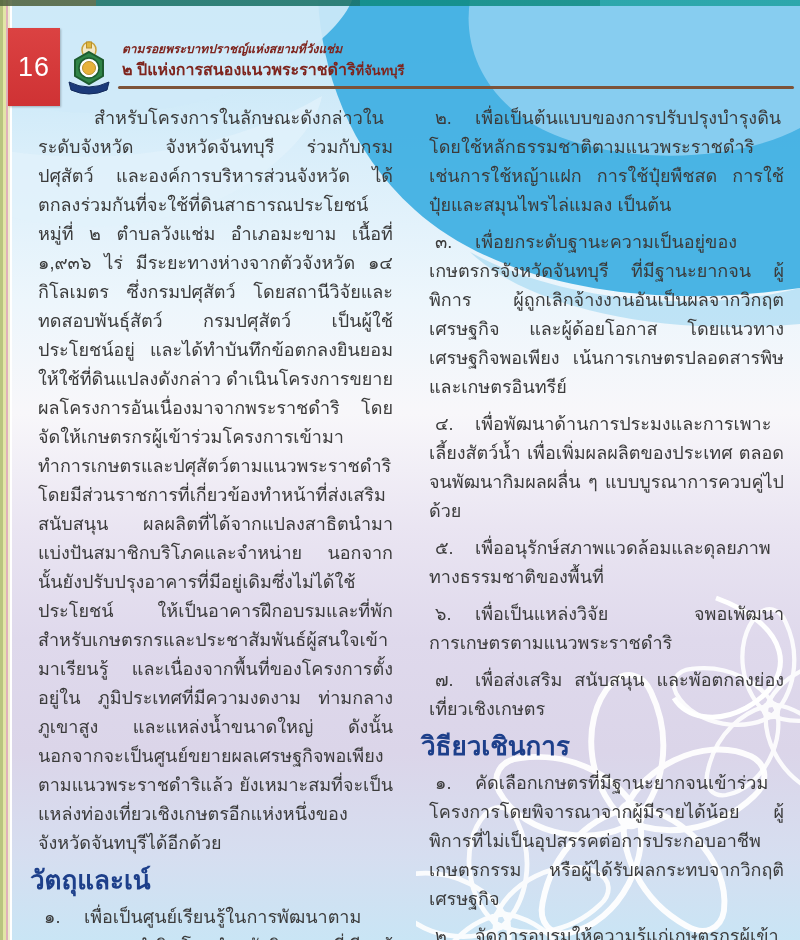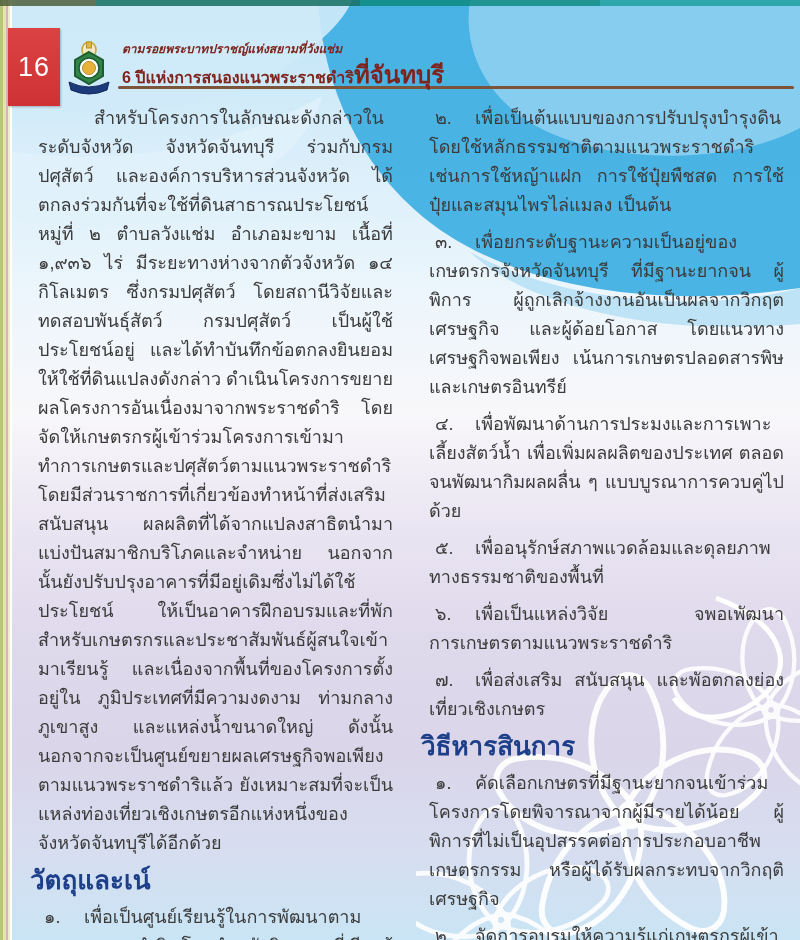--- a/index.html
+++ b/index.html
@@ -21,21 +21,21 @@
   .flowers{position:absolute;left:416px;top:590px;z-index:1;}
   
   .page-tab{position:absolute;left:8px;top:28px;width:52px;height:78px;z-index:7;
     background:linear-gradient(180deg,#db4242,#cf3234);
     color:#fff;font-size:27px;display:flex;align-items:center;justify-content:center;
     font-weight:400;letter-spacing:1px;box-shadow:1px 1px 2px rgba(0,0,0,.25);}
   .logo{position:absolute;left:63px;top:40px;width:52px;height:56px;z-index:7;}
   .titles{position:absolute;left:122px;top:42px;z-index:7;color:#7e241d;line-height:1.25;}
   .title1{font-size:12px;font-weight:bold;font-style:italic;font-family:Liberation Serif, serif;}
   .title2{font-size:16px;font-weight:bold;margin-top:3px;}
-  .title2 .em{font-size:24px;font-weight:bold;}
+  .title2 .em{font-size:13px;font-weight:bold;}
   .header-rule{position:absolute;left:118px;top:86px;width:676px;height:3px;
     background:#7d5339;z-index:5;border-radius:2px;}
   
   .content{position:absolute;left:30px;top:96px;width:762px;z-index:3;
     display:flex;gap:20px;color:#3b3b3b;}
   .col{width:371px;font-size:18px;line-height:29px;text-align:justify;}
   .col p{margin:8px;}
   .intro{text-indent:56px;}
   h2.sect{font-family:"Liberation Sans",sans-serif;color:#1d3f8a;font-size:26px;
     font-weight:bold;margin:0;line-height:1.1;}
@@ -99,21 +99,21 @@
     <rect x="23.5" y="2" width="5" height="6" fill="#e0b83f" stroke="#b8902e" stroke-width="1"></rect>
     <polygon points="26,12 40,20 40,36 26,44 12,36 12,20" fill="#2f8447" stroke="#1d5c2f" stroke-width="2"></polygon>
     <circle cx="26" cy="28" r="10" fill="#ffffff" stroke="#1d5c2f" stroke-width="1.5"></circle>
     <circle cx="26" cy="28" r="6.5" fill="#e8b23a" stroke="#b8902e" stroke-width="1"></circle>
     <path d="M6,42 Q26,52 46,42 L44,50 Q26,58 8,50 Z" fill="#1b3a7a" stroke="#122a5c" stroke-width="1"></path>
   </svg>
 
   <div class="titles">
     <div class="title1">ตามรอยพระบาทปราชญ์แห่งสยามที่วังแช่ม</div>
     <div class="title2">
-      <span>6 ปีแห่งการสนองแนวพระราชดำริ</span><span class="em">ที่จันทบุรี</span>
+      <span>๒ ปีแห่งการสนองแนวพระราชดำริ</span><span class="em">ที่จันทบุรี</span>
     </div>
   </div>
   <div class="header-rule"></div>
 
   <div class="content">
 
     <div class="col">
       <p class="intro">สำหรับโครงการในลักษณะดังกล่าวในระดับจังหวัด จังหวัดจันทบุรี ร่วมกับกรมปศุสัตว์ และองค์การบริหารส่วนจังหวัด ได้ตกลงร่วมกันที่จะใช้ที่ดินสาธารณประโยชน์ หมู่ที่ ๒ ตำบลวังแช่ม อำเภอมะขาม เนื้อที่ ๑,๙๓๖ ไร่ มีระยะทางห่างจากตัวจังหวัด ๑๔ กิโลเมตร ซึ่งกรมปศุสัตว์ โดยสถานีวิจัยและทดสอบพันธุ์สัตว์ กรมปศุสัตว์ เป็นผู้ใช้ประโยชน์อยู่ และได้ทำบันทึกข้อตกลงยินยอมให้ใช้ที่ดินแปลงดังกล่าว ดำเนินโครงการขยายผลโครงการอันเนื่องมาจากพระราชดำริ โดยจัดให้เกษตรกรผู้เข้าร่วมโครงการเข้ามาทำการเกษตรและปศุสัตว์ตามแนวพระราชดำริ โดยมีส่วนราชการที่เกี่ยวข้องทำหน้าที่ส่งเสริมสนับสนุน ผลผลิตที่ได้จากแปลงสาธิตนำมาแบ่งปันสมาชิกบริโภคและจำหน่าย นอกจากนั้นยังปรับปรุงอาคารที่มีอยู่เดิมซึ่งไม่ได้ใช้ประโยชน์ ให้เป็นอาคารฝึกอบรมและที่พักสำหรับเกษตรกรและประชาสัมพันธ์ผู้สนใจเข้ามาเรียนรู้ และเนื่องจากพื้นที่ของโครงการตั้งอยู่ใน ภูมิประเทศที่มีความงดงาม ท่ามกลางภูเขาสูง และแหล่งน้ำขนาดใหญ่ ดังนั้นนอกจากจะเป็นศูนย์ขยายผลเศรษฐกิจพอเพียงตามแนวพระราชดำริแล้ว ยังเหมาะสมที่จะเป็นแหล่งท่องเที่ยวเชิงเกษตรอีกแห่งหนึ่งของจังหวัดจันทบุรีได้อีกด้วย</p>
 
       <h2 class="sect sect-obj">วัตถุและเน์</h2>
@@ -122,20 +122,20 @@
     </div>
 
     <div class="col">
       <p class="item"><span class="num">๒.</span><span>เพื่อเป็นต้นแบบของการปรับปรุงบำรุงดิน โดยใช้หลักธรรมชาติตามแนวพระราชดำริ เช่นการใช้หญ้าแฝก การใช้ปุ๋ยพืชสด การใช้ปุ๋ยและสมุนไพรไล่แมลง เป็นต้น</span></p>
       <p class="item"><span class="num">๓.</span><span>เพื่อยกระดับฐานะความเป็นอยู่ของเกษตรกรจังหวัดจันทบุรี ที่มีฐานะยากจน ผู้พิการ ผู้ถูกเลิกจ้างงานอันเป็นผลจากวิกฤตเศรษฐกิจ และผู้ด้อยโอกาส โดยแนวทางเศรษฐกิจพอเพียง เน้นการเกษตรปลอดสารพิษและเกษตรอินทรีย์</span></p>
       <p class="item"><span class="num">๔.</span><span>เพื่อพัฒนาด้านการประมงและการเพาะเลี้ยงสัตว์น้ำ เพื่อเพิ่มผลผลิตของประเทศ ตลอดจนพัฒนากิมผลผลื่น ๆ แบบบูรณาการควบคู่ไปด้วย</span></p>
       <p class="item"><span class="num">๕.</span><span>เพื่ออนุรักษ์สภาพแวดล้อมและดุลยภาพทางธรรมชาติของพื้นที่</span></p>
       <p class="item"><span class="num">๖.</span><span>เพื่อเป็นแหล่งวิจัย จพอเพัฒนาการเกษตรตามแนวพระราชดำริ</span></p>
       <p class="item"><span class="num">๗.</span><span>เพื่อส่งเสริม สนับสนุน และพัอตกลงย่องเที่ยวเชิงเกษตร</span></p>
 
-      <h2 class="sect sect-met">วิธีหารสินการ</h2>
+      <h2 class="sect sect-met">วิธียวเชินการ</h2>
 
       <p class="item"><span class="num">๑.</span><span>คัดเลือกเกษตรที่มีฐานะยากจนเข้าร่วมโครงการโดยพิจารณาจากผู้มีรายได้น้อย ผู้พิการที่ไม่เป็นอุปสรรคต่อการประกอบอาชีพเกษตรกรรม หรือผู้ได้รับผลกระทบจากวิกฤติเศรษฐกิจ</span></p>
       <p class="item"><span class="num">๒.</span><span>จัดการอบรมให้ความรู้แก่เกษตรกรผู้เข้าร่วมโครงการตามแนวพระราชดำริ และนำเรียนรู้ ณ ศูนย์ศึกษาการพัฒนาอ่าวคุ้งกระเบน อันเนื่องมาจากพระราชดำริ</span></p>
     </div>
 
   </div>
 </div>
 
 </body></html>

